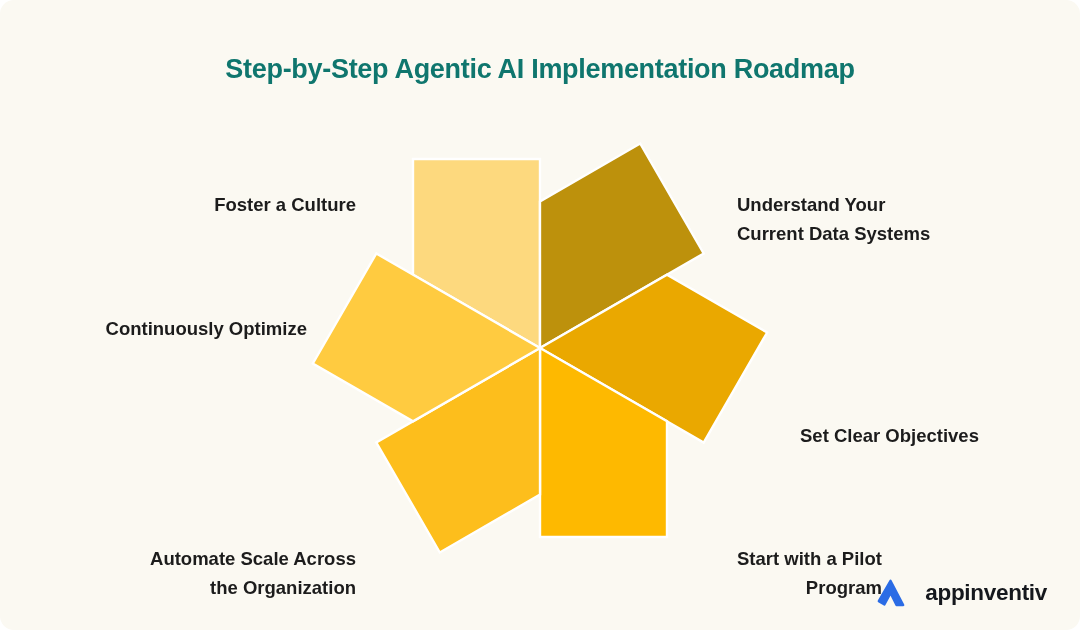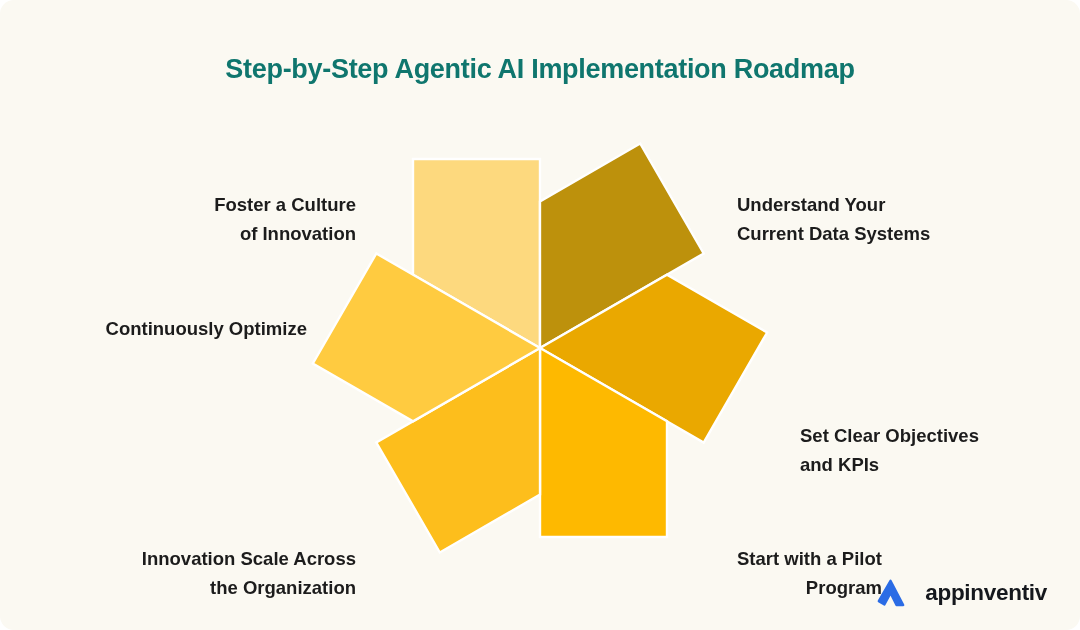--- a/index.html
+++ b/index.html
@@ -64,40 +64,38 @@
       <path d="M540,348 v-189 h-127 v115.7 Z" transform="rotate(0 540 348)" fill="#FDD97E" stroke="#FFFFFF" stroke-width="2.4" stroke-linejoin="miter"></path>
       <path d="M540,348 v-189 h-127 v115.7 Z" transform="rotate(60 540 348)" fill="#BD910C" stroke="#FFFFFF" stroke-width="2.4" stroke-linejoin="miter"></path>
       <path d="M540,348 v-189 h-127 v115.7 Z" transform="rotate(120 540 348)" fill="#EAA800" stroke="#FFFFFF" stroke-width="2.4" stroke-linejoin="miter"></path>
       <path d="M540,348 v-189 h-127 v115.7 Z" transform="rotate(180 540 348)" fill="#FEB900" stroke="#FFFFFF" stroke-width="2.4" stroke-linejoin="miter"></path>
       <path d="M540,348 v-189 h-127 v115.7 Z" transform="rotate(240 540 348)" fill="#FDBE1C" stroke="#FFFFFF" stroke-width="2.4" stroke-linejoin="miter"></path>
       <path d="M540,348 v-189 h-127 v115.7 Z" transform="rotate(300 540 348)" fill="#FFCB40" stroke="#FFFFFF" stroke-width="2.4" stroke-linejoin="miter"></path>
     </svg>
 
   <div class="step-label lbl-top-left">
     <span>Foster a Culture</span>
-    <span>of Innovation</span>
   </div>
 
   <div class="step-label lbl-top-right">
     <span>Understand Your</span>
     <span>Current Data Systems</span>
   </div>
 
   <div class="step-label lbl-right">
     <span>Set Clear Objectives</span>
-    <span>and KPIs</span>
   </div>
 
   <div class="step-label lbl-bottom-right">
     <span>Start with a Pilot</span>
     <span>Program</span>
   </div>
 
   <div class="step-label lbl-bottom-left">
-    <span>Innovation Scale Across</span>
+    <span>Automate Scale Across</span>
     <span>the Organization</span>
   </div>
 
   <div class="step-label lbl-left">
     <span>Continuously Optimize</span>
   </div>
 
   <div class="logo">
     <svg class="logo-glyph" viewBox="0 0 32 32">
       <path d="M16,2.6 L30,29.2 L22.6,29.2 L16,16.1 L9.3,28.6 L3.1,25 Z" fill="#2B6CE5" stroke="#2B6CE5" stroke-width="2.6" stroke-linejoin="round"></path>

